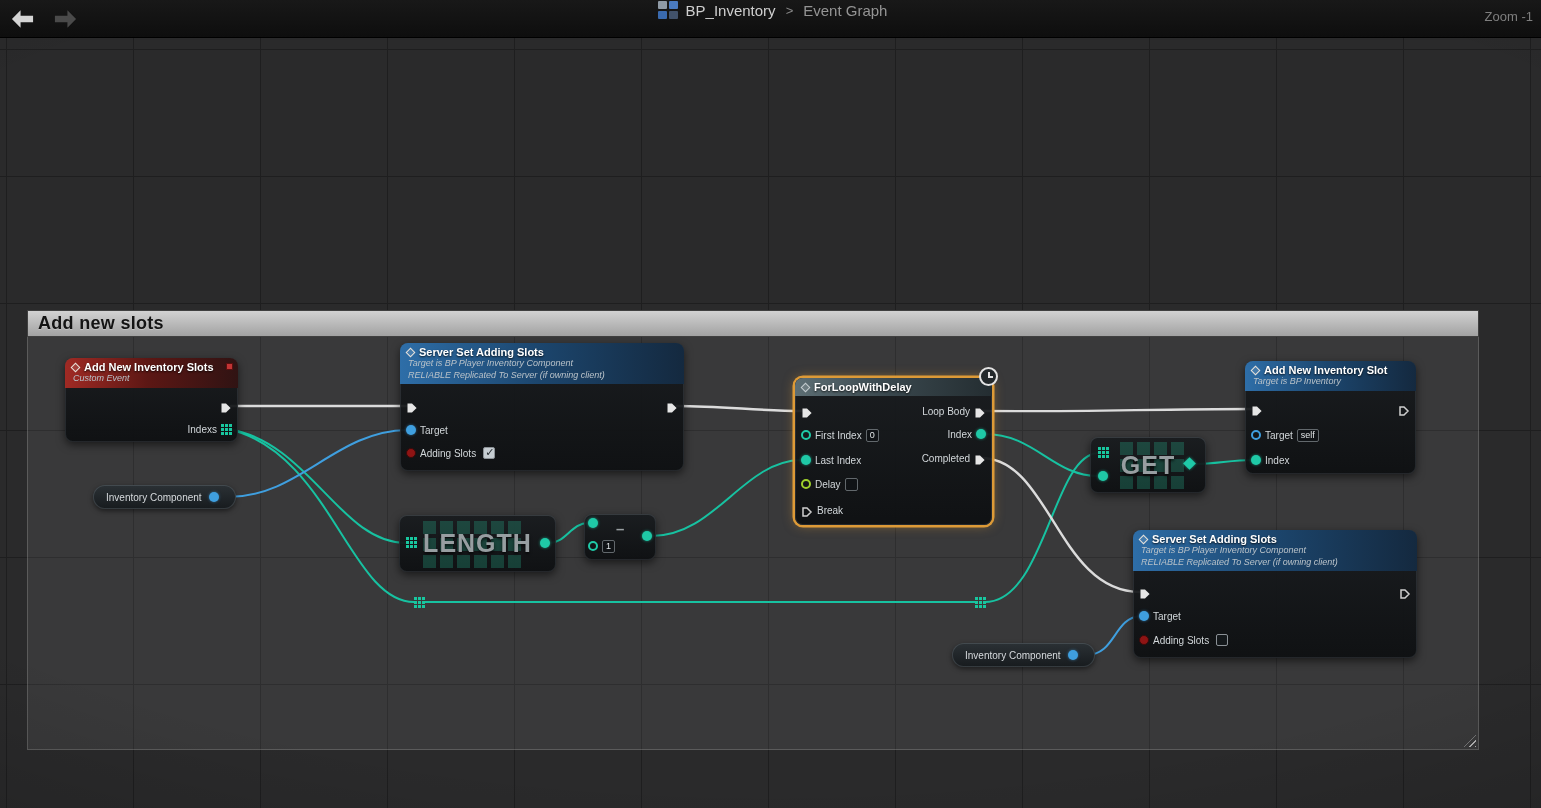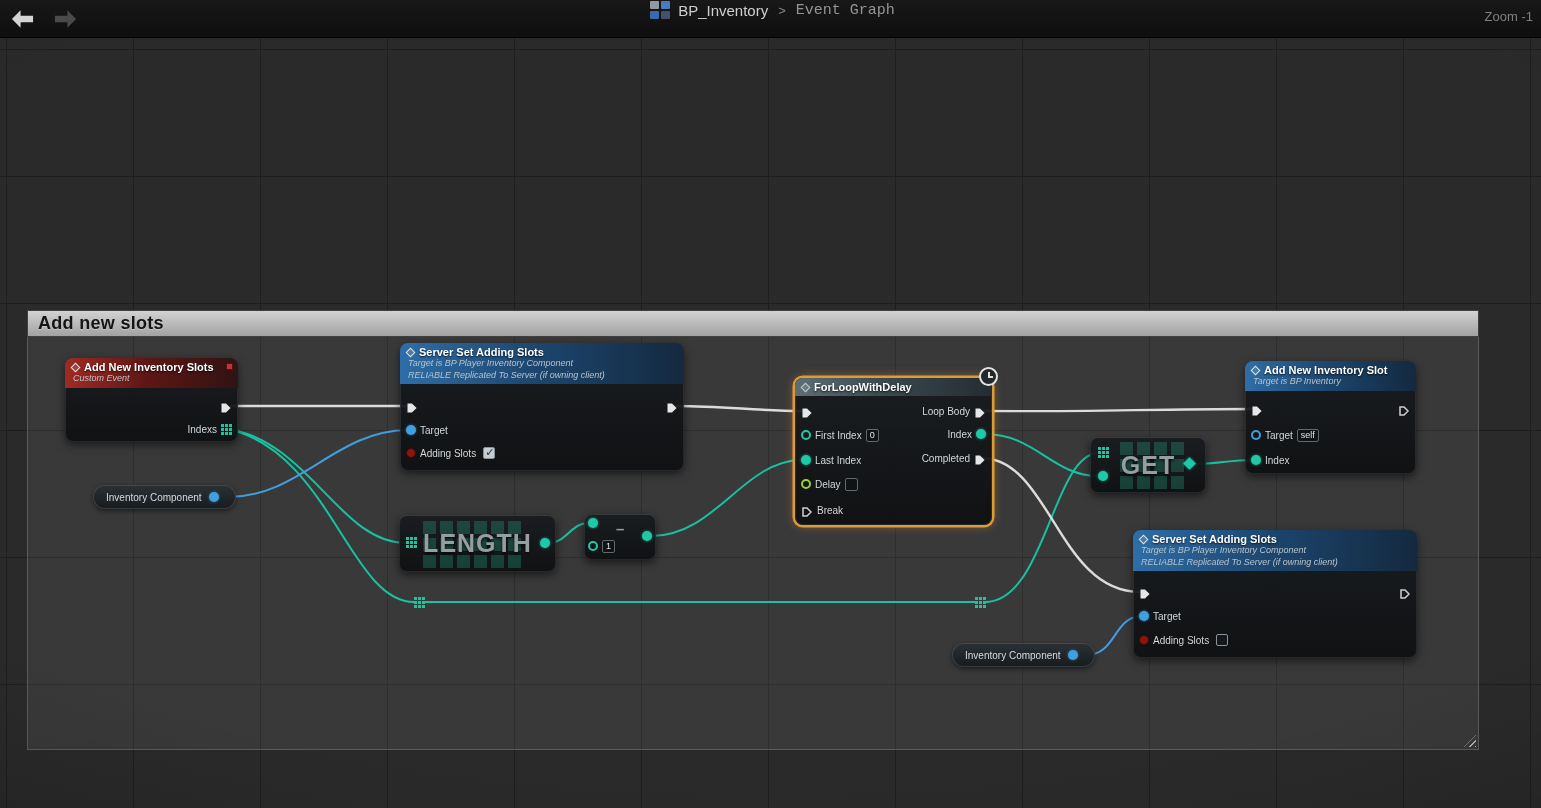--- a/index.html
+++ b/index.html
@@ -23,21 +23,21 @@
   .crumb { position:absolute; left:4px; right:0; top:0; height:20px; display:flex;
     align-items:center; justify-content:center; gap:8px; pointer-events:none; }
   .crumb > * { pointer-events:auto; }
   .bp-icon { width:20px; height:18px; display:grid; grid-template-columns:9px 9px;
     grid-template-rows:8px 8px; gap:2px; }
   .bp-icon i { display:block; border-radius:1px; }
   .bp-icon .a{background:#8f9aa5;} .bp-icon .b{background:#4a7bc0;}
   .bp-icon .c{background:#3a6aae;} .bp-icon .d{background:#42526a;}
   .crumb-title { font-size:15px; color:#cfcfcf; }
   .crumb-sep { font-size:13px; color:#8a8a8a; padding:0 2px; }
-  .crumb-sub { font-size:15px; color:#949494;font-family:Liberation Mono, monospace; }
+  .crumb-sub { font-size:15px; color:#949494; }
   .zoom-label { position:absolute; right:8px; top:9px; font-size:13px; color:#7f7f7f; }
 
   
   .comment { position:absolute; left:27px; top:310px; width:1452px; height:440px; z-index:1; }
   .comment-header { height:27px; background:linear-gradient(#d2d2d2,#a2a2a2);
     border:1px solid #404040; display:flex; align-items:center; padding:0 10px; }
   .comment-title { font-size:18px; font-weight:bold; color:#141414;
     text-shadow:0 1px 0 rgba(255,255,255,0.25); letter-spacing:0.3px; }
   .comment-body { height:413px; background:rgba(195,195,195,0.10);
     border:1px solid rgba(180,180,180,0.28); border-top:none; }

